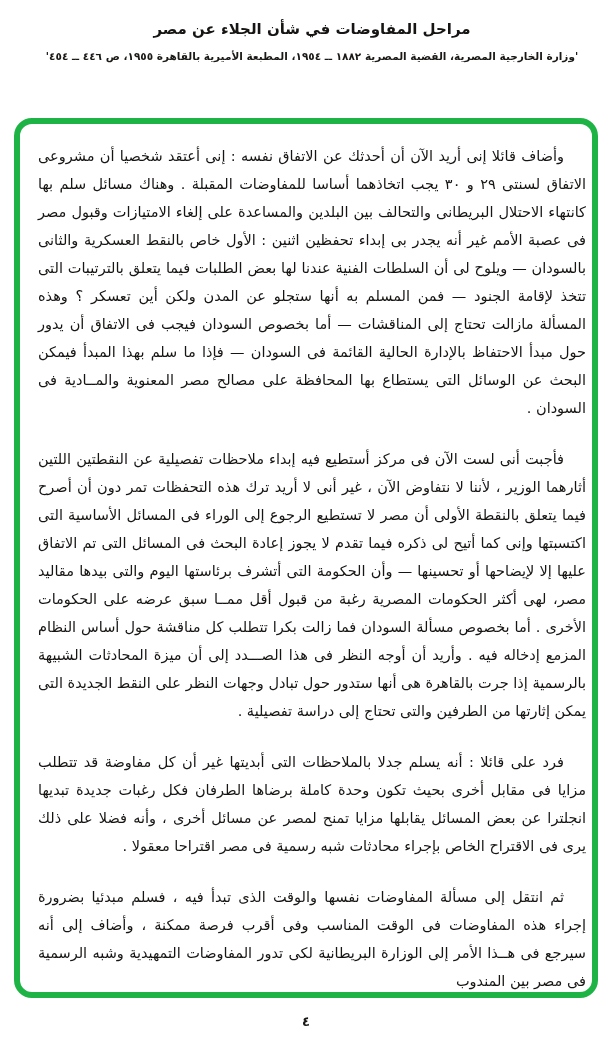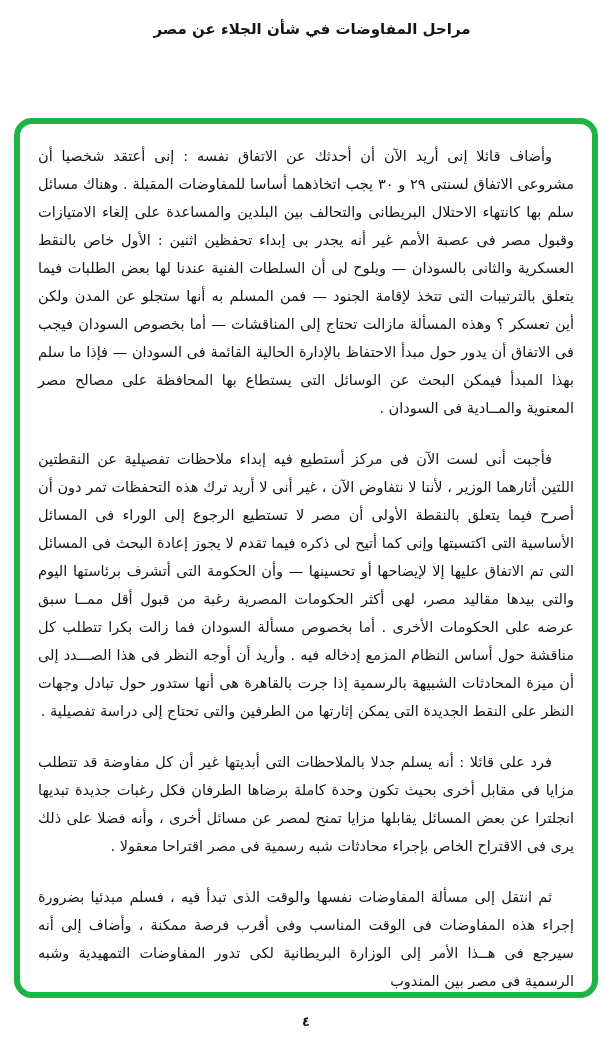--- a/index.html
+++ b/index.html
@@ -32,21 +32,21 @@
     font-size: 10.5px; font-weight: bold;
     margin: 0;
     color: #1b1916;
   }
   .frame {
     position: absolute;
     left: 14px; top: 118px;
     width: 584px; height: 880px;
     border: 6px solid var(--green);
     border-radius: 18px;
-    padding: 18px 18px 10px 18px;
+    padding: 18px 6px 10px 18px;
     background: var(--paper);
   }
   .content {
     direction: rtl;
     text-align: justify;
     font-size: 14.5px;
     line-height: 28px;
     color: var(--ink);
   }
   .content p.para {
@@ -63,20 +63,21 @@
     font-size: 13px;
     font-weight: bold;
     color: var(--ink);
   }
 </style>
 </head>
 <body>
 
 <header class="header">
   <p class="title">مراحل المفاوضات في شأن الجلاء عن مصر</p>
+  <p class="source">'وزارة الخارجية المصرية، القضية المصرية ١٨٨٢ ــ ١٩٥٤، المطبعة الأميرية بالقاهرة ١٩٥٥، ص ٤٤٦ ــ ٤٥٤'</p>
 </header>
 
 <section class="frame">
   <div class="content">
     <p class="para">وأضاف قائلا إنى أريد الآن أن أحدثك عن الاتفاق نفسه : إنى أعتقد شخصيا أن مشروعى الاتفاق لسنتى ٢٩ و ٣٠ يجب اتخاذهما أساسا للمفاوضات المقبلة . وهناك مسائل سلم بها كانتهاء الاحتلال البريطانى والتحالف بين البلدين والمساعدة على إلغاء الامتيازات وقبول مصر فى عصبة الأمم غير أنه يجدر بى إبداء تحفظين اثنين : الأول خاص بالنقط العسكرية والثانى بالسودان — ويلوح لى أن السلطات الفنية عندنا لها بعض الطلبات فيما يتعلق بالترتيبات التى تتخذ لإقامة الجنود — فمن المسلم به أنها ستجلو عن المدن ولكن أين تعسكر ؟ وهذه المسألة مازالت تحتاج إلى المناقشات — أما بخصوص السودان فيجب فى الاتفاق أن يدور حول مبدأ الاحتفاظ بالإدارة الحالية القائمة فى السودان — فإذا ما سلم بهذا المبدأ فيمكن البحث عن الوسائل التى يستطاع بها المحافظة على مصالح مصر المعنوية والمــادية فى السودان .</p>
     <p class="para">فأجبت أنى لست الآن فى مركز أستطيع فيه إبداء ملاحظات تفصيلية عن النقطتين اللتين أثارهما الوزير ، لأننا لا نتفاوض الآن ، غير أنى لا أريد ترك هذه التحفظات تمر دون أن أصرح فيما يتعلق بالنقطة الأولى أن مصر لا تستطيع الرجوع إلى الوراء فى المسائل الأساسية التى اكتسبتها وإنى كما أتيح لى ذكره فيما تقدم لا يجوز إعادة البحث فى المسائل التى تم الاتفاق عليها إلا لإيضاحها أو تحسينها — وأن الحكومة التى أتشرف برئاستها اليوم والتى بيدها مقاليد مصر، لهى أكثر الحكومات المصرية رغبة من قبول أقل ممــا سبق عرضه على الحكومات الأخرى . أما بخصوص مسألة السودان فما زالت بكرا تتطلب كل مناقشة حول أساس النظام المزمع إدخاله فيه . وأريد أن أوجه النظر فى هذا الصـــدد إلى أن ميزة المحادثات الشبيهة بالرسمية إذا جرت بالقاهرة هى أنها ستدور حول تبادل وجهات النظر على النقط الجديدة التى يمكن إثارتها من الطرفين والتى تحتاج إلى دراسة تفصيلية .</p>
     <p class="para">فرد على قائلا : أنه يسلم جدلا بالملاحظات التى أبديتها غير أن كل مفاوضة قد تتطلب مزايا فى مقابل أخرى بحيث تكون وحدة كاملة برضاها الطرفان فكل رغبات جديدة تبديها انجلترا عن بعض المسائل يقابلها مزايا تمنح لمصر عن مسائل أخرى ، وأنه فضلا على ذلك يرى فى الاقتراح الخاص بإجراء محادثات شبه رسمية فى مصر اقتراحا معقولا .</p>
     <p class="para">ثم انتقل إلى مسألة المفاوضات نفسها والوقت الذى تبدأ فيه ، فسلم مبدئيا بضرورة إجراء هذه المفاوضات فى الوقت المناسب وفى أقرب فرصة ممكنة ، وأضاف إلى أنه سيرجع فى هــذا الأمر إلى الوزارة البريطانية لكى تدور المفاوضات التمهيدية وشبه الرسمية فى مصر بين المندوب</p>
   </div>
 </section>

